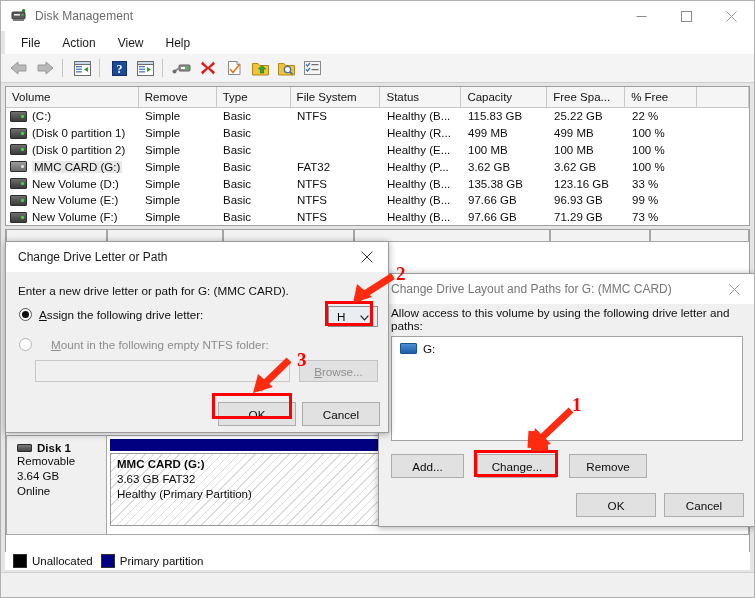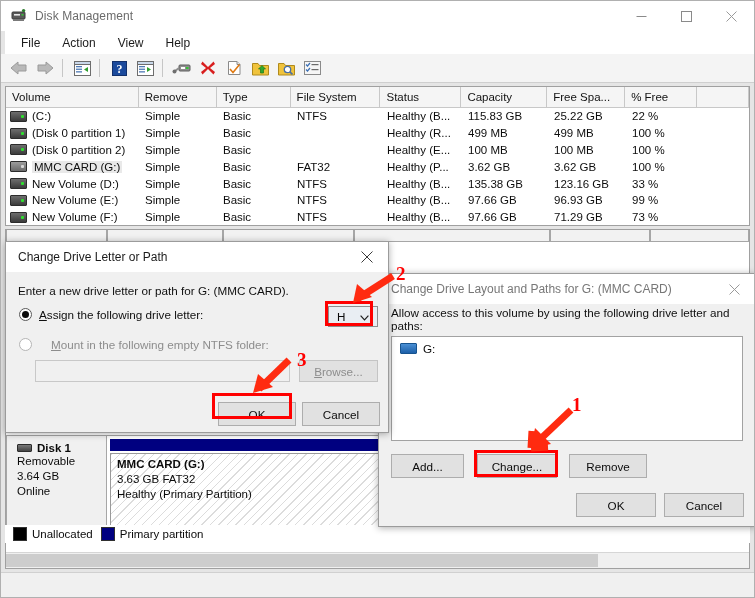--- a/index.html
+++ b/index.html
@@ -158,21 +158,21 @@
     position: absolute; left: 0; bottom: 0; width: 100%; height: 15px;
     background: #f0f0f0; border-top: 1px solid #d6d6d6;
   }
   .hthumb {
     position: absolute; left: 0; top: 1px; height: 13px; width: 592px;
     background: #cdcdcd;
   }
 
   
   .legend {
-    position: absolute; left: 4px; top: 524px; width: 745px; height: 18px;
+    position: absolute; left: 4px; top: 551px; width: 745px; height: 18px;
     display: flex; align-items: center; background: #ffffff;
   }
   .legend-item { display: flex; align-items: center; margin-left: 8px; }
   .legend-sw { width: 12px; height: 12px; margin-right: 5px; border: 1px solid #303030; }
   .legend-txt { font-size: 11.5px; color: #0b0b0b; }
   .statusbar {
     position: absolute; left: 0; bottom: 0; width: 753px; height: 24px;
     background: #f0f0f0; border-top: 1px solid #d0d0d0;
   }
 

